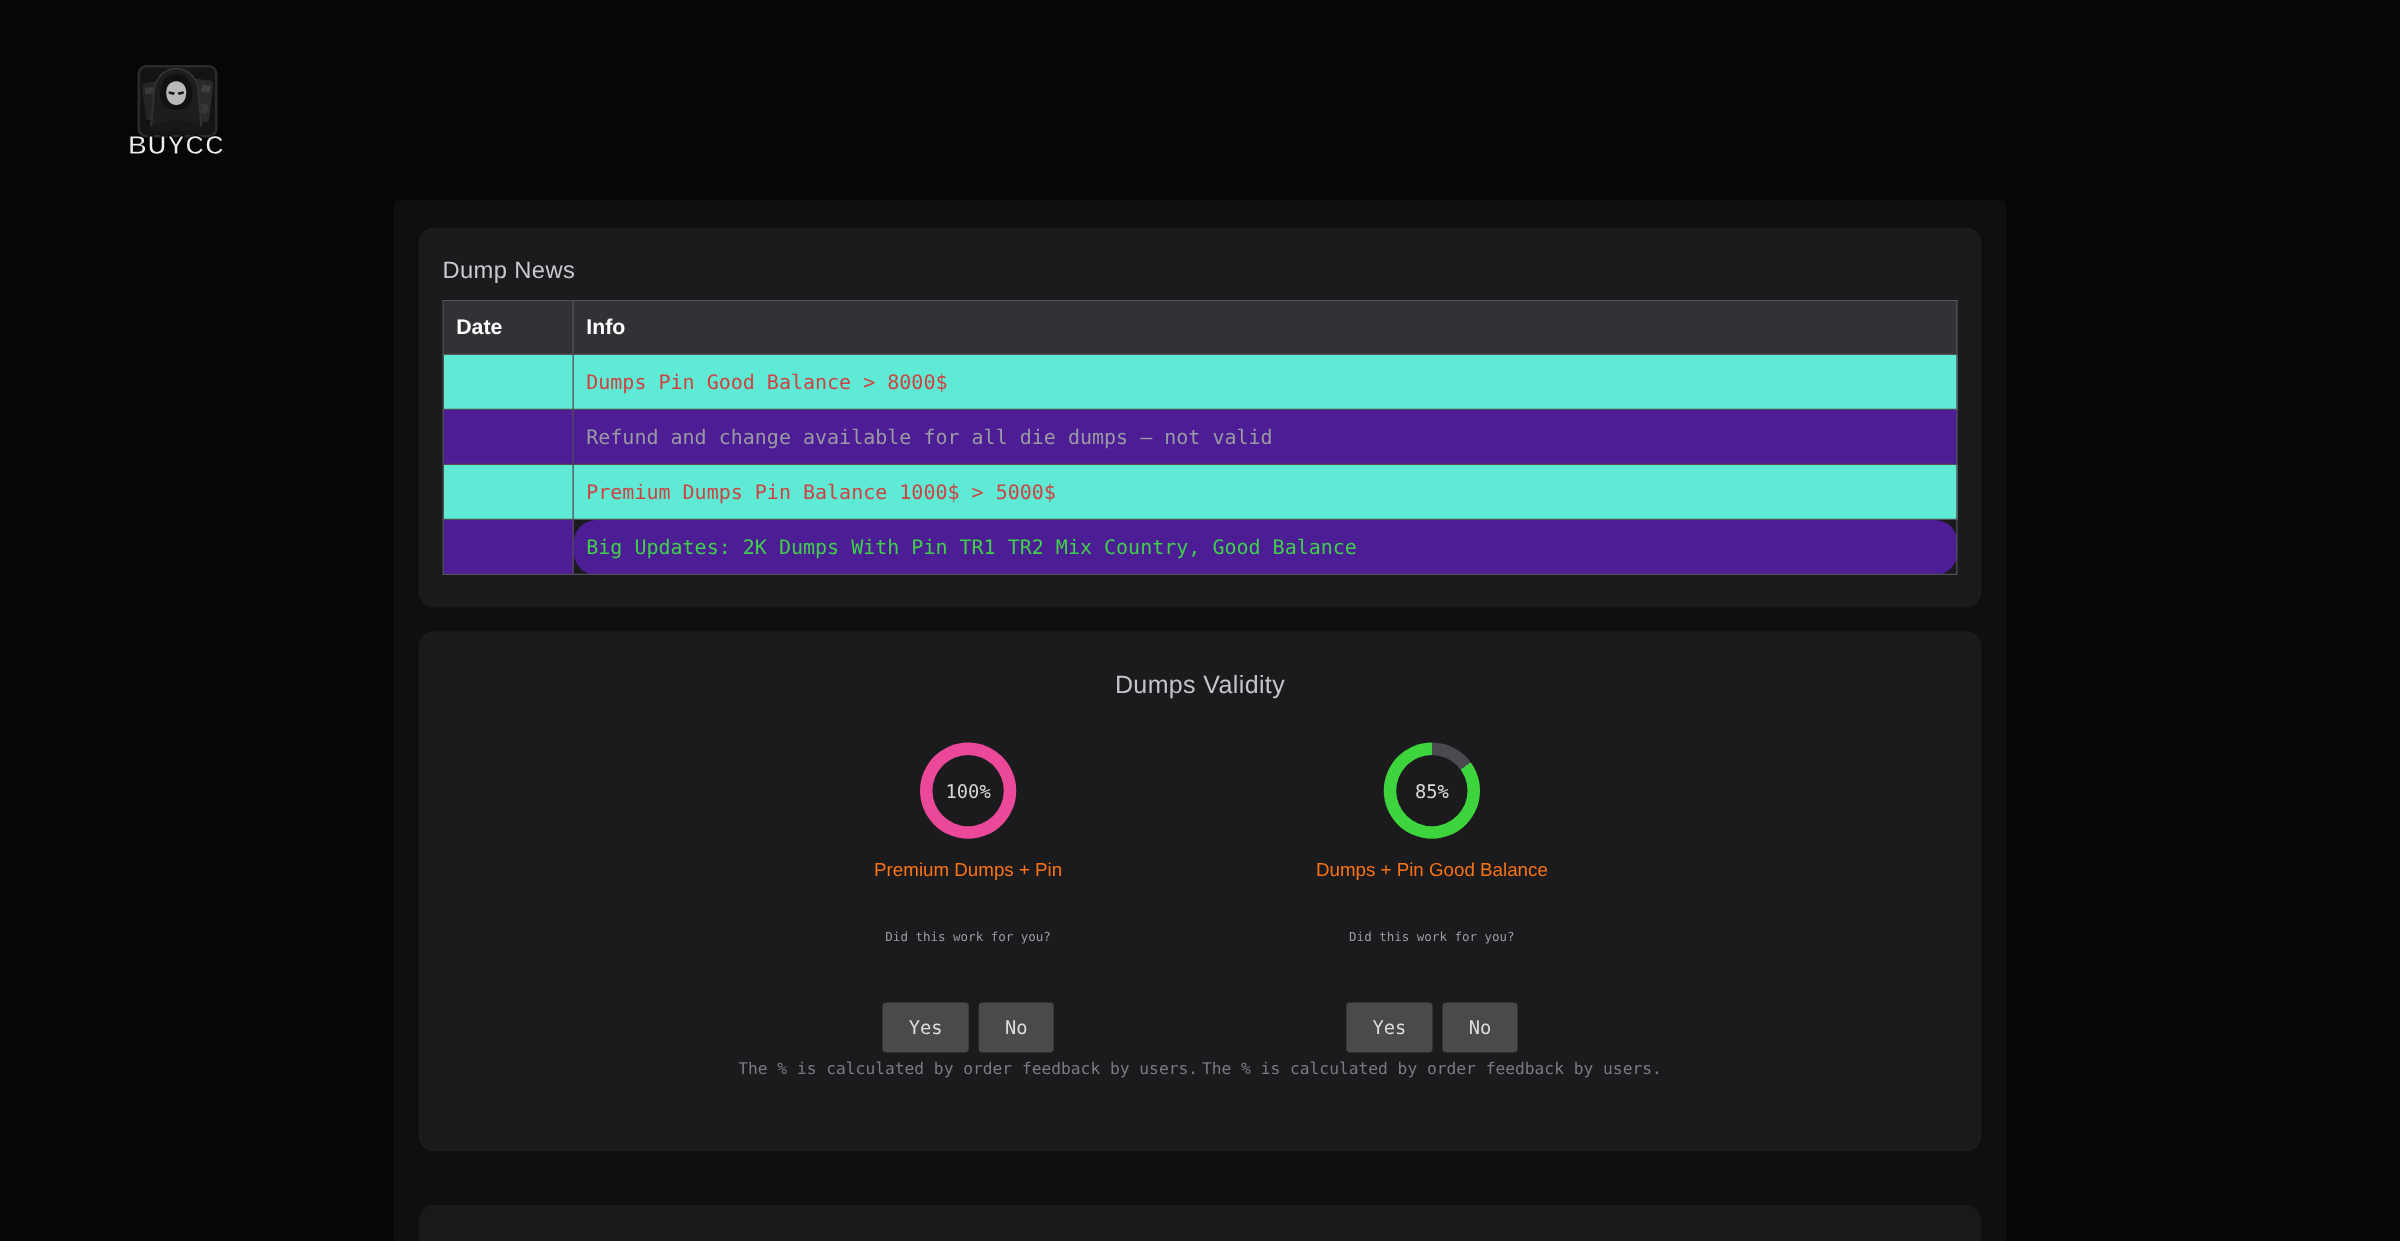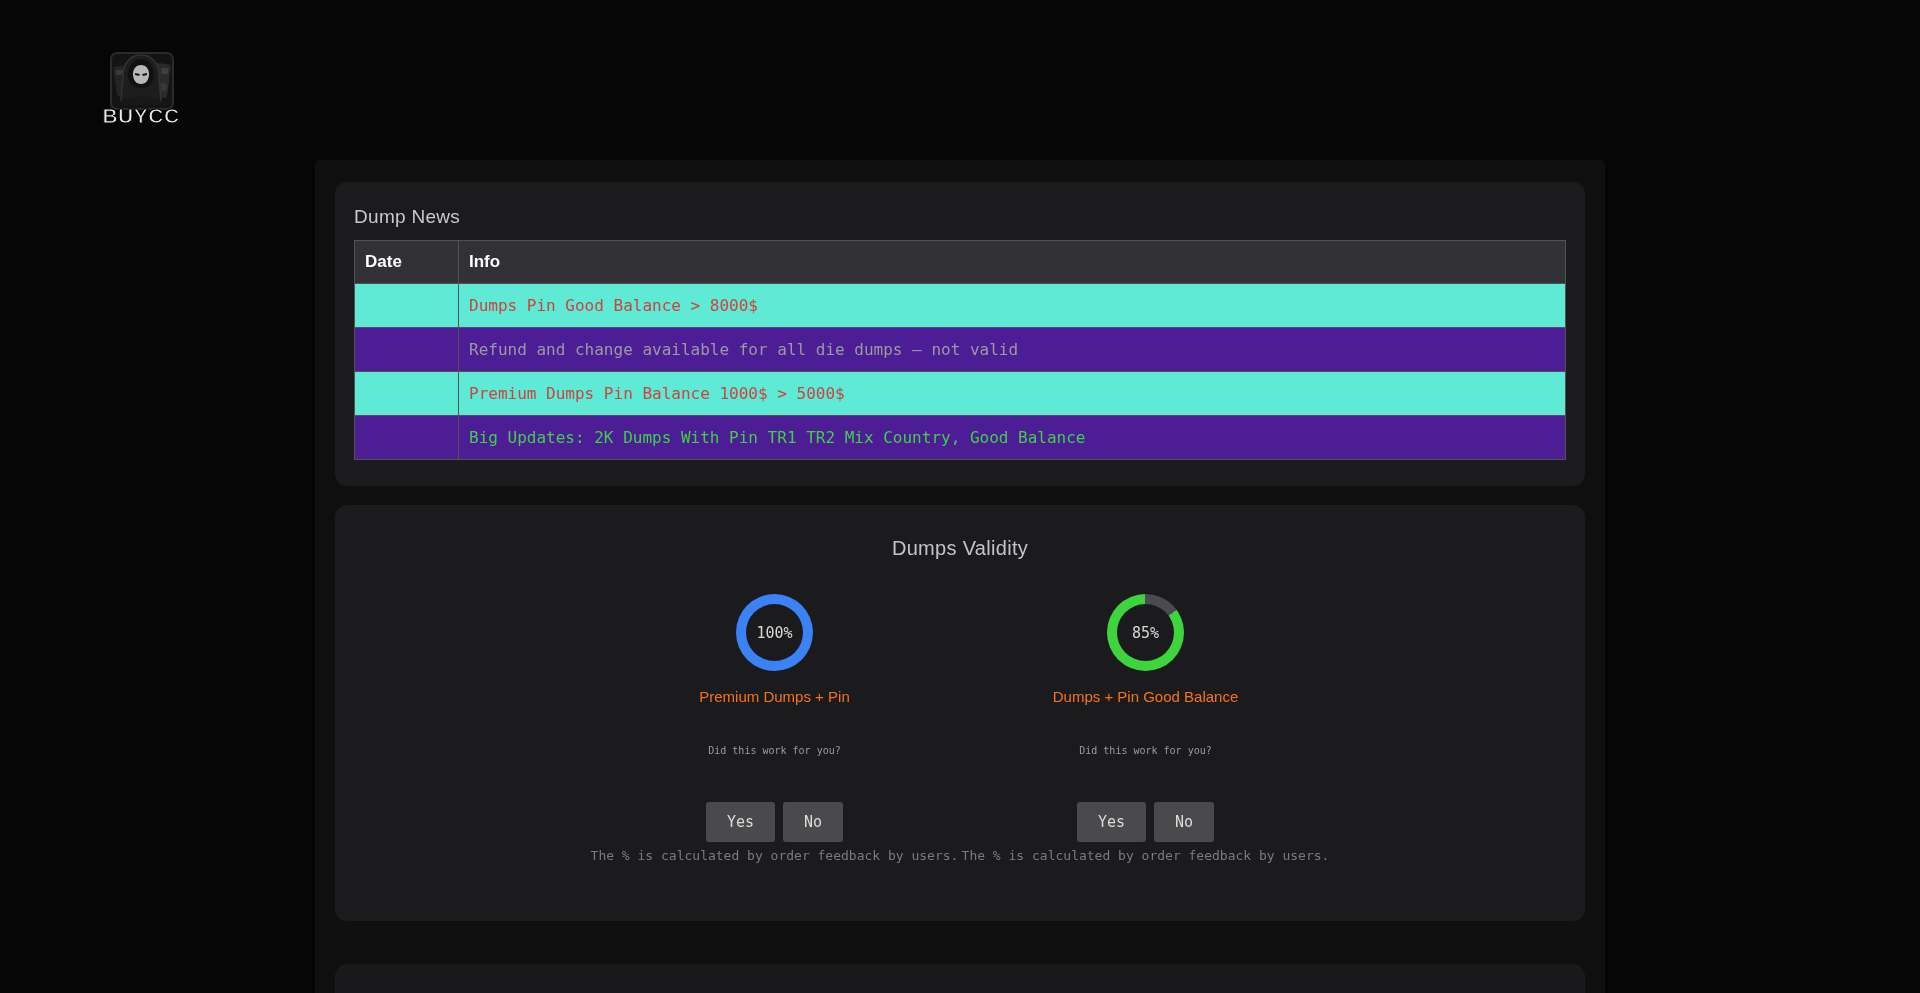--- a/index.html
+++ b/index.html
@@ -61,21 +61,21 @@
     font-size: 16px;
     padding: 11px 10px;
     height: 44px;
     border: 1px solid #515157;
     vertical-align: middle;
   }
   tr.row-dark  td { background: #5eead4; }
   tr.row-light td { background: #4c1d95; }
   .text-red   { color: #cf4242; }
   .text-gray  { color: #9a9aa2; }
-  .text-green { color: #3fd04a; }
+  .text-green { color: #3fd04a; border-radius: 18px; }
 
   
   .validity-card {
     padding: 32px 0 58px 0;
     text-align: center;
   }
   .validity-title {
     color: #c4c4c8;
     font-size: 20px;
     font-weight: 500;
@@ -199,21 +199,21 @@
         </tr>
       </tbody>
     </table>
   </div>
 
   <div class="card validity-card">
     <div class="validity-title">Dumps Validity</div>
     <div class="gauges-row">
 
       <div class="gauge-col">
-        <div class="ring" style="background: #3b82f6;">
+        <div class="ring" style="background: #ec4899;">
           <div class="ring-inner">100%</div>
         </div>
         <div class="gauge-label">Premium Dumps + Pin</div>
         <div class="gauge-question">Did this work for you?</div>
         <div class="gauge-buttons">
           <button class="vote-btn">Yes</button>
           <button class="vote-btn">No</button>
         </div>
         <div class="gauge-footnote">The % is calculated by order feedback by users.</div>
       </div>

